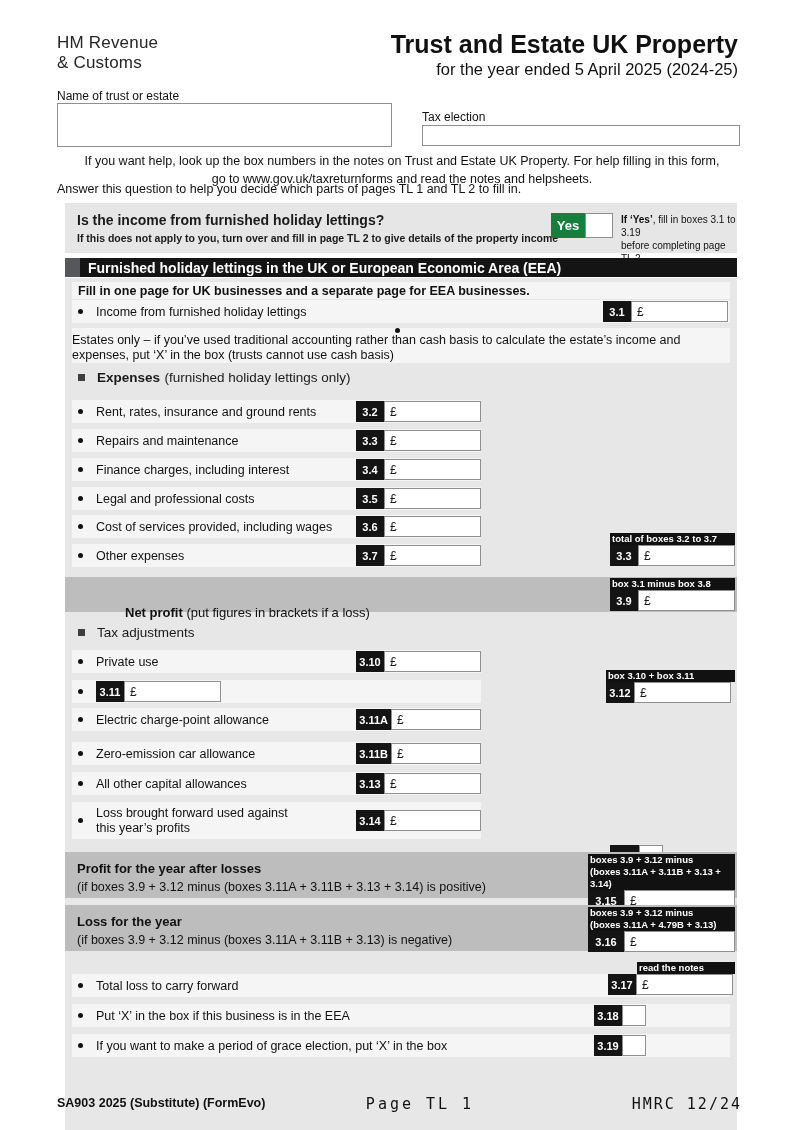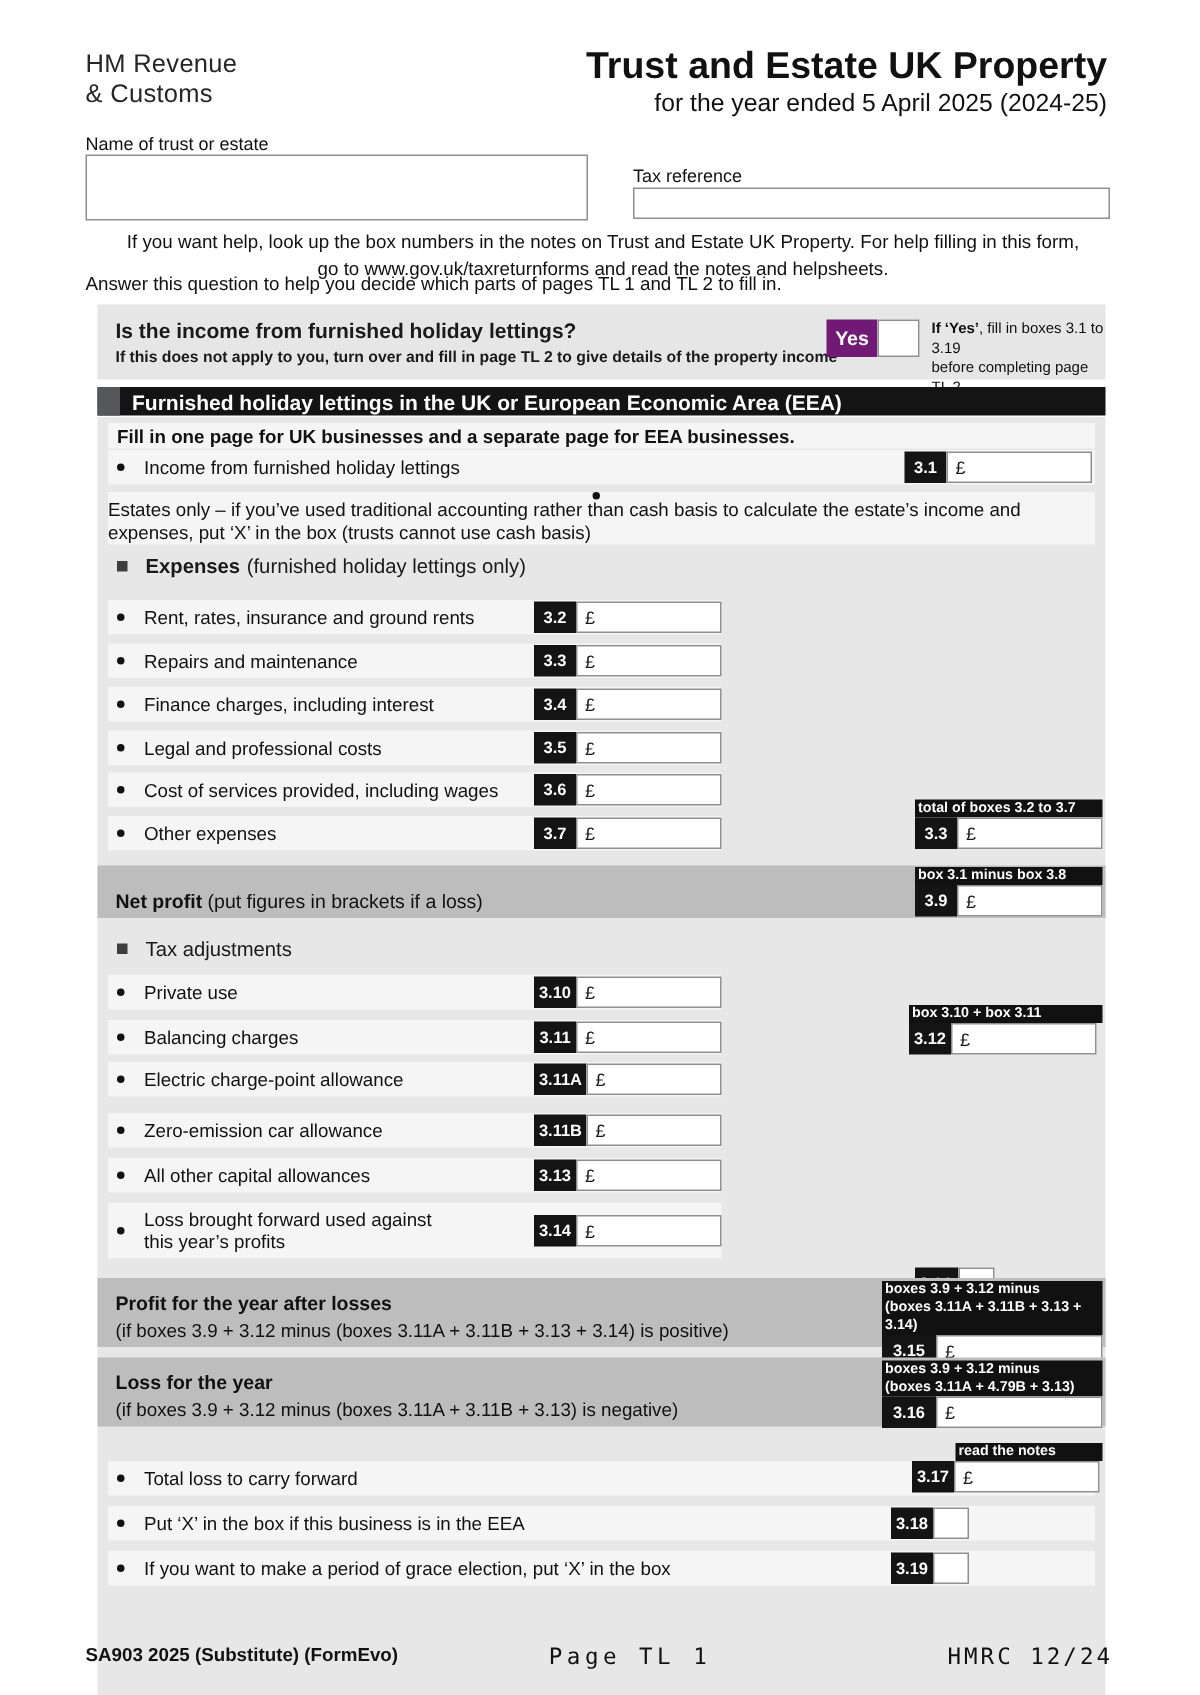--- a/index.html
+++ b/index.html
@@ -12,21 +12,21 @@
   .subtitle{position:absolute;right:62px;top:60px;width:500px;text-align:right;font-size:16.5px;color:#111;}
   .fldlabel{position:absolute;font-size:12px;color:#111;}
   .inputbox{position:absolute;background:#fff;border:1px solid #8f8f8f;box-sizing:border-box;}
 
   .helptext{position:absolute;left:57px;font-size:12.5px;line-height:18px;color:#111;}
 
   
   .qbox{position:absolute;left:65px;top:203px;width:672px;height:50px;background:#e6e6e6;}
   .qtitle{position:absolute;left:12px;top:9px;font-size:14px;font-weight:bold;}
   .qsub{position:absolute;left:12px;top:29px;font-size:10.5px;font-weight:bold;}
-  .yesbox{position:absolute;left:486px;top:10px;width:34px;height:25px;background:#701a75;color:#fff;
+  .yesbox{position:absolute;left:486px;top:10px;width:34px;height:25px;background:#15803d;color:#fff;
           font-weight:bold;font-size:13px;display:flex;align-items:center;justify-content:center;}
   .yesinput{position:absolute;left:520px;top:10px;width:28px;height:25px;background:#fff;border:1px solid #8f8f8f;box-sizing:border-box;}
   .qhint{position:absolute;left:556px;top:10px;font-size:10px;line-height:13px;color:#111;}
 
   
   .secbar{position:absolute;left:65px;top:258px;width:672px;height:19px;background:#141414;display:flex;align-items:center;}
   .secsq{width:15px;height:19px;background:#56575b;flex:none;}
   .sectitle{color:#fff;font-weight:bold;font-size:14px;margin-left:8px;white-space:nowrap;}
 
   
@@ -72,21 +72,21 @@
   <div class="logo">
     <div>HM Revenue</div>
     <div>&amp; Customs</div>
   </div>
   <div class="title">Trust and Estate UK Property</div>
   <div class="subtitle">for the year ended 5 April 2025 (2024-25)</div>
 
   <div class="fldlabel" style="left:57px;top:89px;">Name of trust or estate</div>
   <div class="inputbox" style="left:57px;top:103px;width:335px;height:44px;"><span></span></div>
 
-  <div class="fldlabel" style="left:422px;top:110px;">Tax reference</div>
+  <div class="fldlabel" style="left:422px;top:110px;">Tax election</div>
   <div class="inputbox" style="left:422px;top:125px;width:318px;height:21px;"><span></span></div>
 
   <div class="helptext" style="top:152px;width:690px;text-align:center;">
     <span>If you want help, look up the box numbers in the notes on Trust and Estate UK Property. For help filling in this form,</span><br>
     <span>go to www.gov.uk/taxreturnforms and read the notes and helpsheets.</span>
   </div>
   <div class="helptext" style="top:180px;width:690px;">Answer this question to help you decide which parts of pages TL 1 and TL 2 to fill in.</div>
 
   <div class="qbox">
     <div class="qtitle">Is the income from furnished holiday lettings?</div>
@@ -187,21 +187,21 @@
       <div class="cap">total of boxes 3.2 to 3.7</div>
       <div class="stackrow">
         <span class="numbox">3.3</span>
         <span class="pound">
             <span>£</span>
           </span>
       </div>
     </div>
 
     <div class="band" style="top:299px;height:35px;">
-      <div class="btitle" style="top:16px;"><span>Net profit</span><span class="bnote"> (put figures in brackets if a loss)</span></div>
+      <div class="btitle" style="top:28px;margin-left:48px;"><span>Net profit</span><span class="bnote"> (put figures in brackets if a loss)</span></div>
     </div>
     <div class="stack" style="left:545px;top:300px;width:125px;">
       <div class="cap">box 3.1 minus box 3.8</div>
       <div class="stackrow">
         <span class="numbox">3.9</span>
         <span class="pound">
             <span>£</span>
           </span>
       </div>
     </div>
@@ -214,21 +214,20 @@
     <div class="row stripe" style="left:7px;top:372px;width:409px;height:23px;">
       <span class="dot"></span>
       <span class="rlabel" style="flex:1;">Private use</span>
       <span class="numbox">3.10</span>
       <span class="pound">
           <span>£</span>
         </span>
     </div>
     <div class="row stripe" style="left:7px;top:402px;width:409px;height:23px;">
       <span class="dot"></span>
-      <span class="rlabel" style="flex:1;">Balancing charges</span>
       <span class="numbox">3.11</span>
       <span class="pound">
           <span>£</span>
         </span>
     </div>
 
     <div class="stack" style="left:541px;top:392px;width:129px;">
       <div class="cap">box 3.10 + box 3.11</div>
       <div class="stackrow">
         <span class="numbox">3.12</span>

